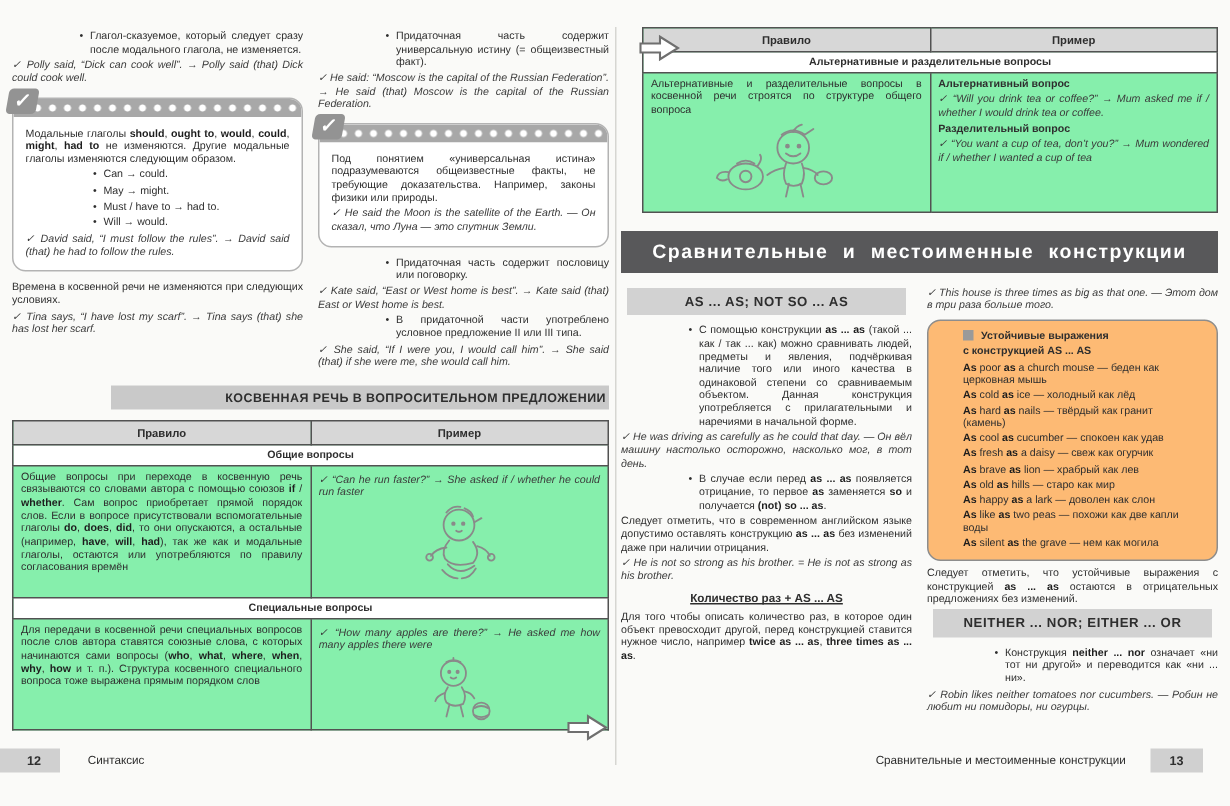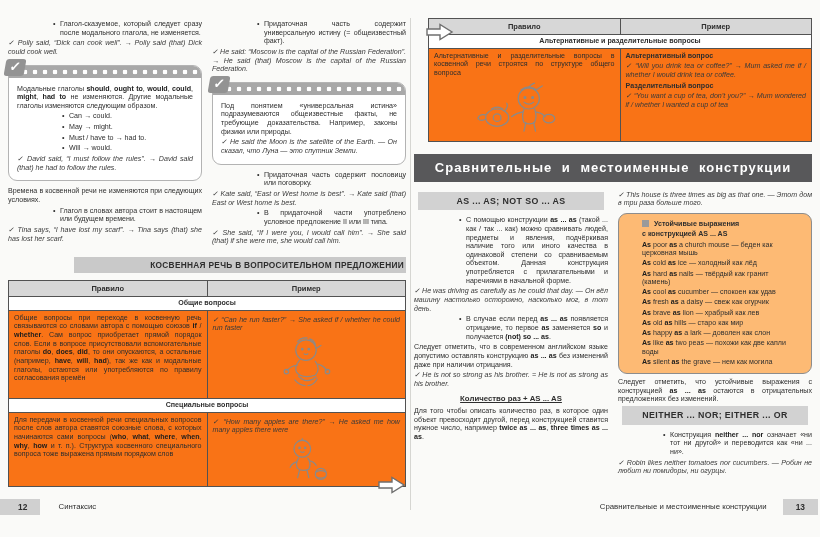--- a/index.html
+++ b/index.html
@@ -25,21 +25,21 @@
     background-image:radial-gradient(circle at 4px 6px,#fff 2.1px,rgba(255,255,255,0) 2.6px);
     background-size:10px 12px;background-position:22px 0;background-repeat:repeat-x;}
   .check-badge{position:absolute;left:-4px;top:-7px;width:20px;height:17px;background:#939393;
     color:#fff;font-weight:bold;font-size:13px;line-height:16px;text-align:center;
     border-radius:3px;transform:skewX(-10deg);}
   .callout-body{padding:5px 8px 6px 8px;}
 
   .section-bar{background:#c9c9c9;font-weight:bold;font-size:8.3px;text-align:right;
     padding:3px 2px;margin:9px 0 7px 66px;letter-spacing:0.3px;}
 
-  table.gram{width:100%;border-collapse:collapse;font-size:7.1px;background:#f97316;}
+  table.gram{width:100%;border-collapse:collapse;font-size:7.1px;background:#86efac;}
   table.gram th,table.gram td{border:1px solid #525252;padding:3px 5px;vertical-align:top;}
   table.gram th{background:#d7d7d7;font-size:7.5px;text-align:center;padding:3px;}
   tr.spanrow td{font-weight:bold;text-align:center;padding:2px;background:#fff;}
   td.rule-cell{width:50%;text-align:justify;}
   td.ex-cell{width:50%;text-align:left;}
   .illus{display:block;margin:3px auto 1px auto;}
 
   .flow-arrow{position:absolute;}
   .arrow-br{right:0px;top:458px;}
   .arrow-tl{left:-2px;top:5px;z-index:3;}
@@ -51,21 +51,21 @@
 
   .headbox{background:#d2d2d2;font-weight:bold;font-size:8.8px;text-align:center;
     padding:4px 0;margin:1px 4px 6px 4px;letter-spacing:0.4px;}
   .subhead{font-weight:bold;text-align:center;text-decoration:underline;font-size:7.8px;margin:6px 0 3px 0;}
 
   .idiom-box{border:1px solid #8d8d8d;border-radius:9px;padding:5px 23px;margin:5px 0 4px 0;background:#fdba74;}
   .idiom-title{font-weight:bold;text-align:center;margin:0;}
   .square-icon{display:inline-block;width:7px;height:7px;background:#9a9a9a;margin-right:5px;vertical-align:-1px;}
   .idiom-box p{margin:1.5px 0;text-align:left;}
 
-  .pfooter{position:absolute;top:481px;left:0;right:0;font-size:7.8px;}
+  .pfooter{position:absolute;top:481px;left:0;right:16px;font-size:7.8px;}
   .pagenum-box{display:inline-block;background:#d0d0d0;font-weight:bold;font-size:8.4px;
     padding:3px 13px;vertical-align:middle;}
   .pfooter-left .pagenum-box{margin-left:-8px;padding-left:18px;}
   .pfooter-left .flabel{margin-left:16px;}
   .pfooter-right{text-align:right;}
   .pfooter-right .pagenum-box{margin-right:-6px;}
   .pfooter-right .flabel{margin-right:14px;}
   .flabel{display:inline-block;vertical-align:middle;}
   b{color:#1d1d1d;}
 </style>
@@ -87,21 +87,20 @@
           <p>Модальные глаголы <b>should</b>, <b>ought to</b>, <b>would</b>, <b>could</b>, <b>might</b>, <b>had to</b> не изменяются. Другие модальные глаголы изменяются следующим образом.</p>
           <p class="bullet">Can → could.</p>
           <p class="bullet">May → might.</p>
           <p class="bullet">Must / have to → had to.</p>
           <p class="bullet">Will → would.</p>
           <p class="example">✓ David said, “I must follow the rules”. → David said (that) he had to follow the rules.</p>
         </div>
       </div>
 
       <p>Времена в косвенной речи не изменяются при следующих условиях.</p>
-      <p class="bullet">Глагол в словах автора стоит в настоящем или будущем времени.</p>
       <p class="example">✓ Tina says, “I have lost my scarf”. → Tina says (that) she has lost her scarf.</p>
     </div>
 
     <div class="col">
       <p class="bullet">Придаточная часть содержит универсальную истину (= общеизвестный факт).</p>
       <p class="example">✓ He said: “Moscow is the capital of the Russian Federation”. → He said (that) Moscow is the capital of the Russian Federation.</p>
 
       <div class="callout">
         <span class="check-badge">✓</span>
         <div class="callout-band"></div>

